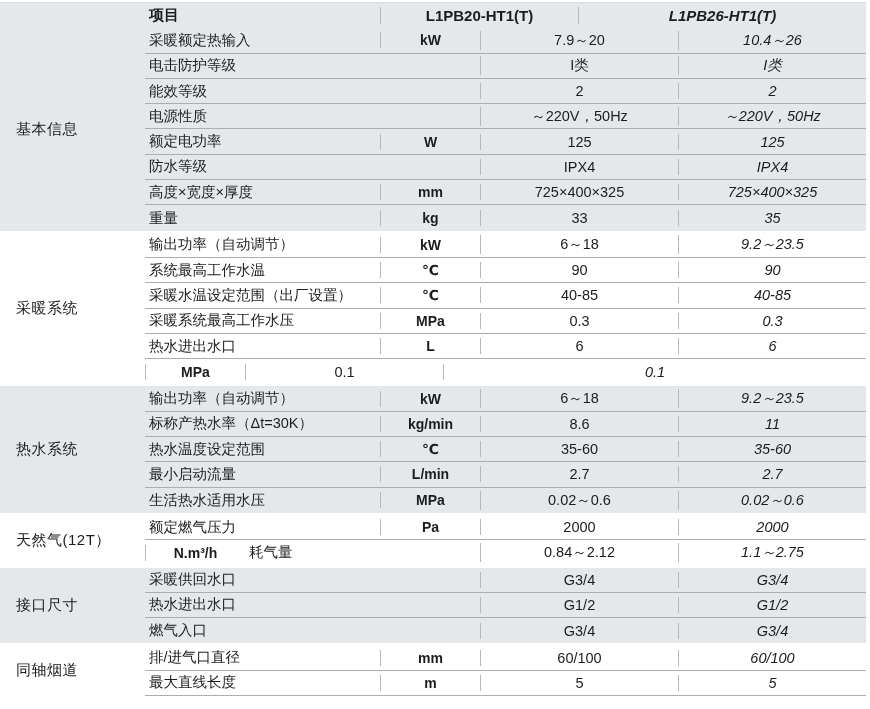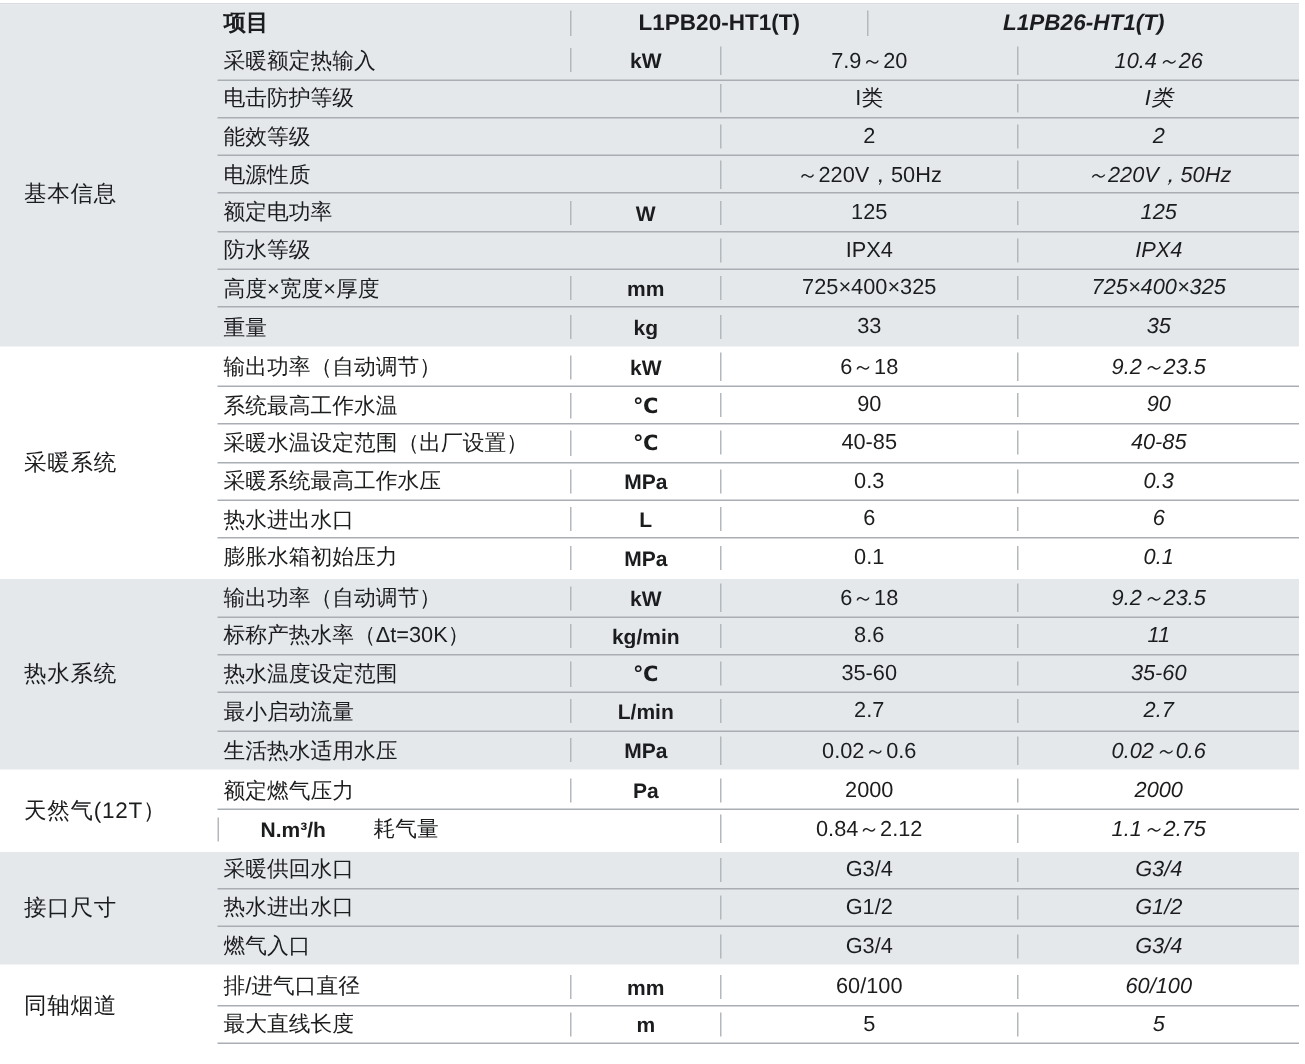--- a/index.html
+++ b/index.html
@@ -159,21 +159,20 @@
   </div>
 
   <div class="row">
     <div class="cell item">热水进出水口</div>
     <div class="cell unit">L</div>
     <div class="cell v1">6</div>
     <div class="cell v2">6</div>
   </div>
 
   <div class="row">
-    <div class="cell item">膨胀水箱初始压力</div>
     <div class="cell unit">MPa</div>
     <div class="cell v1">0.1</div>
     <div class="cell v2">0.1</div>
   </div>
 </div>
   </div>
 
   <div class="section band-gray">
     <div class="group-cell">热水系统</div>
     <div class="rows">

